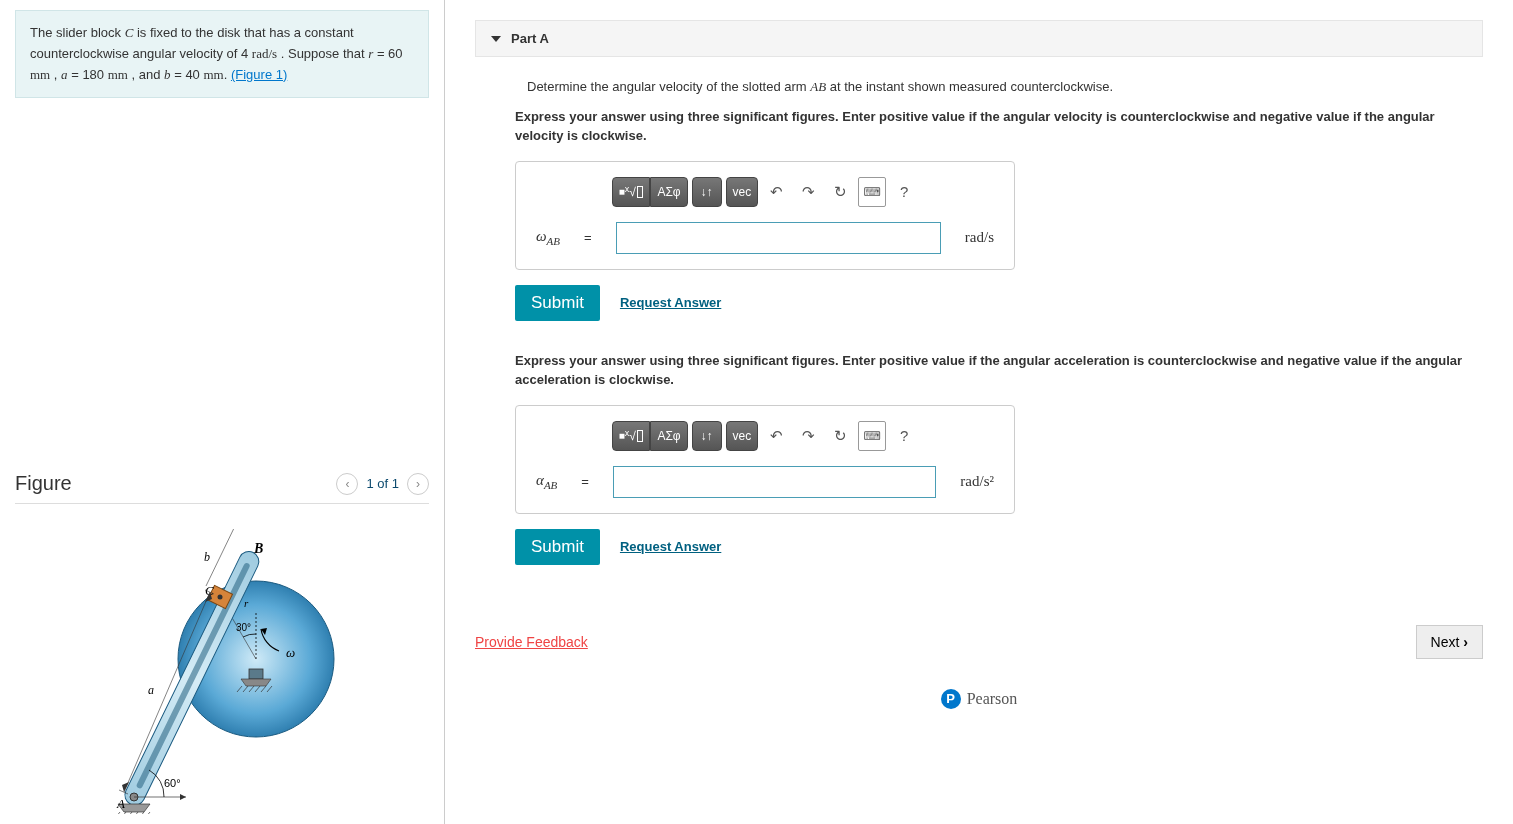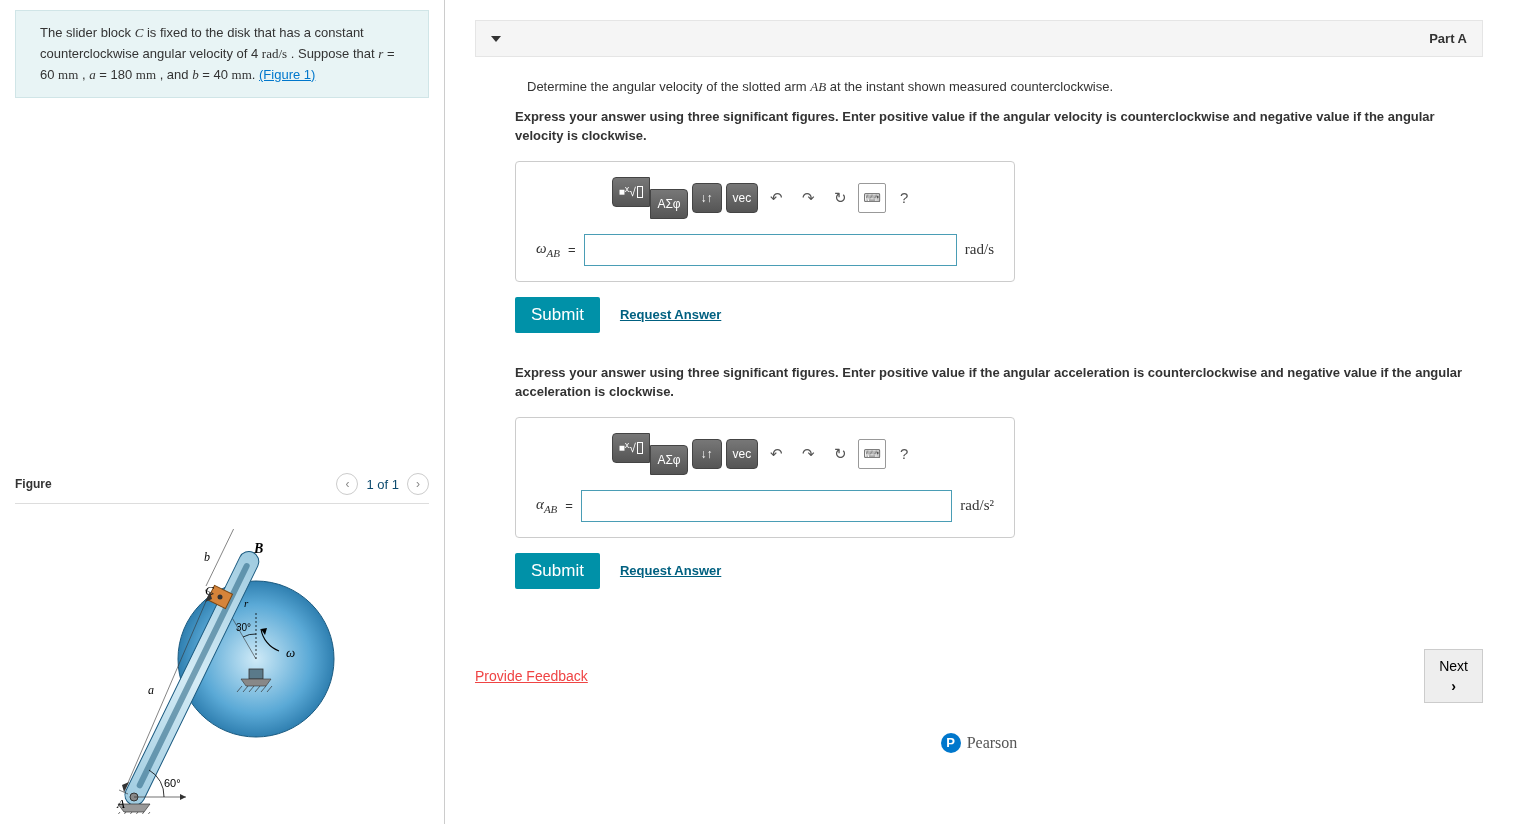--- a/index.html
+++ b/index.html
@@ -21,21 +21,21 @@
       width: 445px;
       border-right: 1px solid #ccc;
       padding: 10px 15px;
       display: flex;
       flex-direction: column;
       position: relative;
     }
     .problem-box {
       background: #e8f4f5;
       border: 1px solid #d0e5e7;
-      padding: 12px 24px;
+      padding: 12px 14px;
       line-height: 1.6;
       color: #333;
       font-size: 13px;
     }
     .problem-box .var {
       font-style: italic;
       font-family: 'Times New Roman', serif;
     }
     .problem-box .rm {
       font-family: 'Times New Roman', serif;
@@ -51,22 +51,22 @@
     }
     .figure-header {
       display: flex;
       align-items: center;
       justify-content: space-between;
       border-bottom: 1px solid #ddd;
       padding-bottom: 8px;
       margin-bottom: 10px;
     }
     .figure-title {
-      font-size: 12px;
-      font-weight: bold;
+      font-size: 20px;
+      font-weight: normal;
       color: #333;
     }
     .figure-nav {
       display: flex;
       align-items: center;
       gap: 8px;
     }
     .nav-btn {
       width: 22px;
       height: 22px;
@@ -110,21 +110,20 @@
       overflow-y: auto;
     }
     .part-header {
       background: #f5f5f5;
       border: 1px solid #e5e5e5;
       padding: 10px 15px;
       display: flex;
       align-items: center;
       gap: 10px;
       margin-bottom: 20px;
-      justify-content: space-between;
     }
     .part-toggle {
       border-top: 6px solid #333;
       border-left: 5px solid transparent;
       border-right: 5px solid transparent;
       width: 0;
       height: 0;
       cursor: pointer;
     }
     .part-title {
@@ -173,41 +172,40 @@
       align-items: center;
       justify-content: center;
       font-size: 12px;
       cursor: pointer;
     }
     .tb-btn:first-child {
       border-radius: 4px 0 0 4px;
     }
     .tb-btn:last-child {
       border-radius: 0 4px 4px 0;
-      margin-top: 12px;
     }
     .tb-btn.single {
       border-radius: 4px;
     }
     .tb-light {
       background: transparent;
       color: #555;
       border: none;
       height: 30px;
       min-width: 28px;
       display: flex;
       align-items: center;
       justify-content: center;
       cursor: pointer;
       font-size: 15px;
     }
     .answer-row {
       display: flex;
       align-items: center;
-      gap: 8px;
+      gap: 24px;
       width: 100%;
     }
     .answer-var {
       font-family: 'Times New Roman', serif;
       font-style: italic;
       font-size: 15px;
     }
     .answer-var sub {
       font-style: italic;
       font-size: 11px;
@@ -259,21 +257,20 @@
     }
     .next-btn {
       background: #eee;
       border: 1px solid #ccc;
       padding: 8px 14px;
       font-size: 14px;
       cursor: pointer;
       display: flex;
       align-items: center;
       gap: 4px;
-      flex-direction: column;
     }
     .pearson-footer {
       text-align: center;
       padding-top: 30px;
       color: #555;
       font-size: 16px;
       font-family: 'Times New Roman', serif;
     }
     .pearson-logo {
       display: inline-flex;

